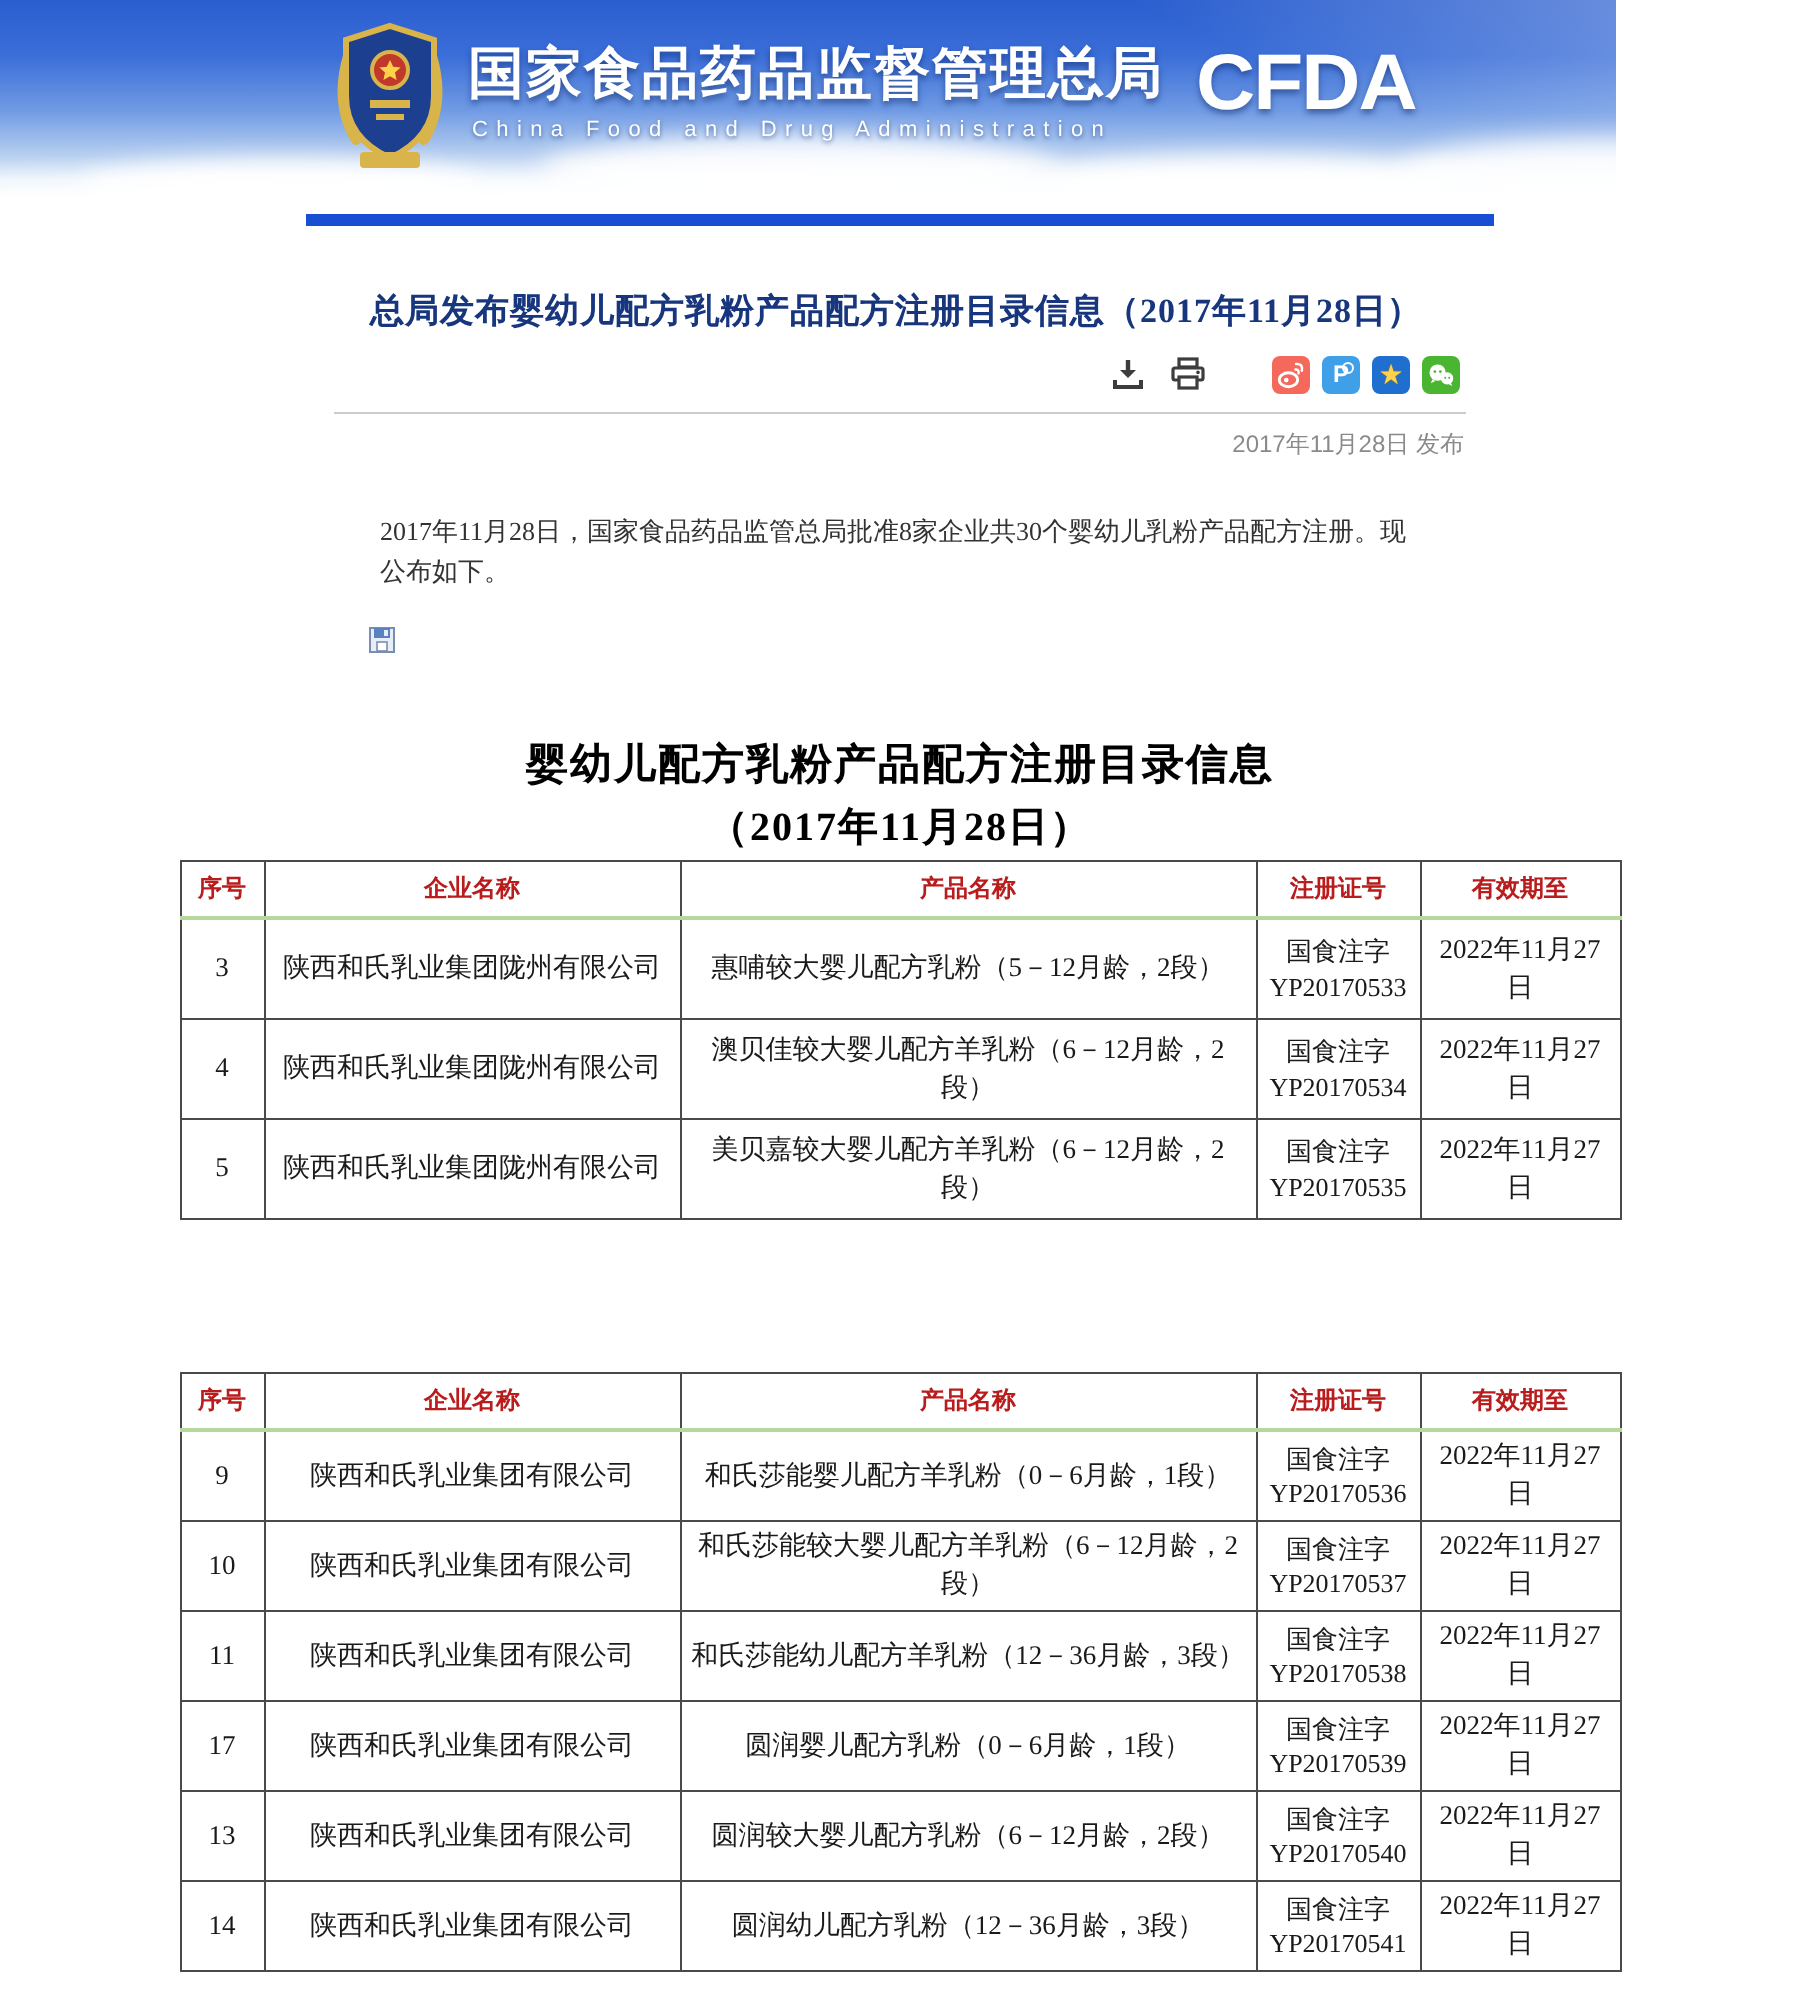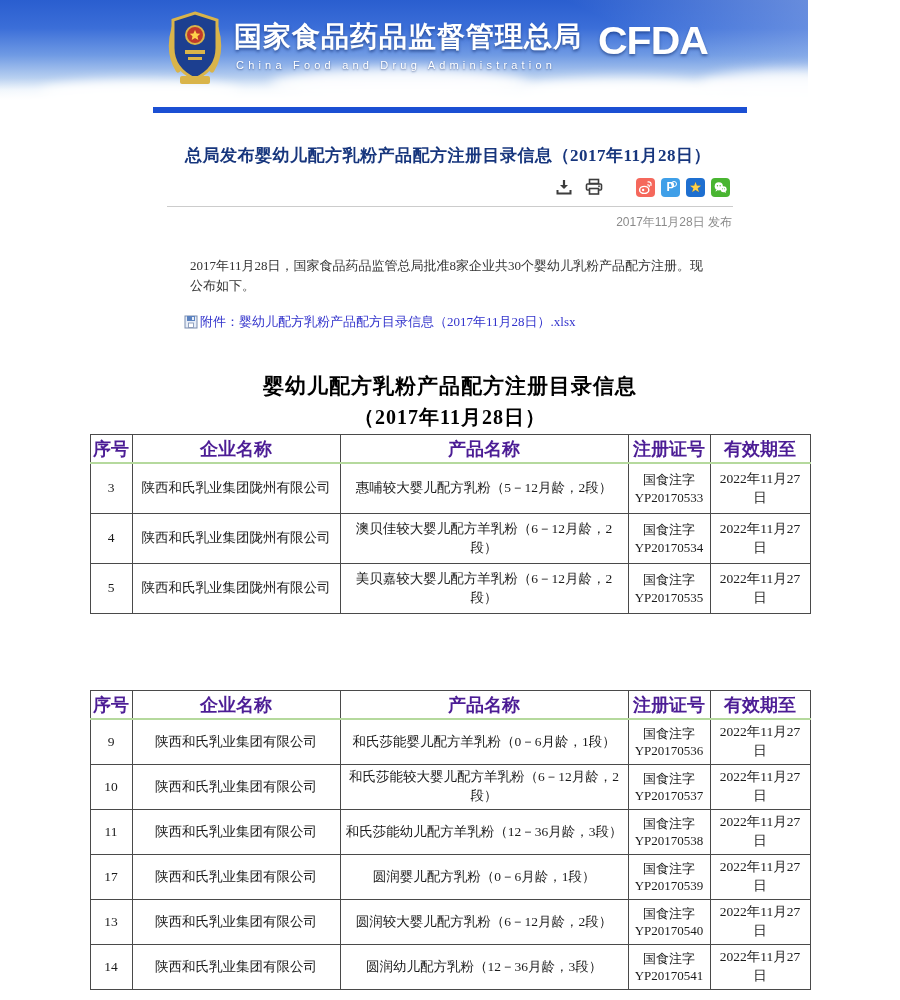--- a/index.html
+++ b/index.html
@@ -86,21 +86,21 @@
     text-align:center;font-size:20px;font-weight:600;color:#000;margin:4px 0 0;
     font-family:"Liberation Serif","DejaVu Serif",serif;letter-spacing:1px;
   }
   table.catalog-table{
     width:720px;margin:3px auto 0;border-collapse:collapse;table-layout:fixed;
     font-family:"Liberation Serif","DejaVu Serif",serif;
   }
   table.catalog-table.t2{margin-top:76px;}
   .catalog-table th{
     border:1px solid #4a4a4a;border-bottom:2px solid #b5d99d;height:25px;
-    font-size:18px;font-weight:bold;color:#4c1d95;
+    font-size:12px;font-weight:bold;color:#b91c1c;
     font-family:Liberation Sans, sans-serif;
   }
   .catalog-table td{
     border:1px solid #4a4a4a;text-align:center;font-size:13.5px;color:#1a1a1a;
     padding:2px 5px;line-height:1.4;
   }
   .t1 td{height:45px;}
   .t2 td{height:40px;}
   td.cert span{display:block;font-size:13px;line-height:1.35;}
 </style>
@@ -195,21 +195,20 @@
 
     <div class="attachment">
       <span class="att-icon">
         <svg viewBox="0 0 14 14" width="14" height="14">
           <rect x="1" y="1" width="12" height="12" fill="#e8eef8" stroke="#7a8db0"></rect>
           <path d="M3 1h8v5H3z" fill="#5b82c0"></path>
           <rect x="8" y="2" width="2" height="3" fill="#e8eef8"></rect>
           <rect x="4.5" y="8" width="5" height="4.5" fill="#fff" stroke="#7a8db0" stroke-width=".8"></rect>
         </svg>
       </span>
-      <a href="#">附件：婴幼儿配方乳粉产品配方目录信息（2017年11月28日）.xlsx</a>
     </div>
   </main>
 
   <section>
     <h2 class="catalog-heading">婴幼儿配方乳粉产品配方注册目录信息</h2>
     <div class="catalog-date">（2017年11月28日）</div>
 
     <table class="catalog-table t1">
       <colgroup>
           <col style="width:42px">

